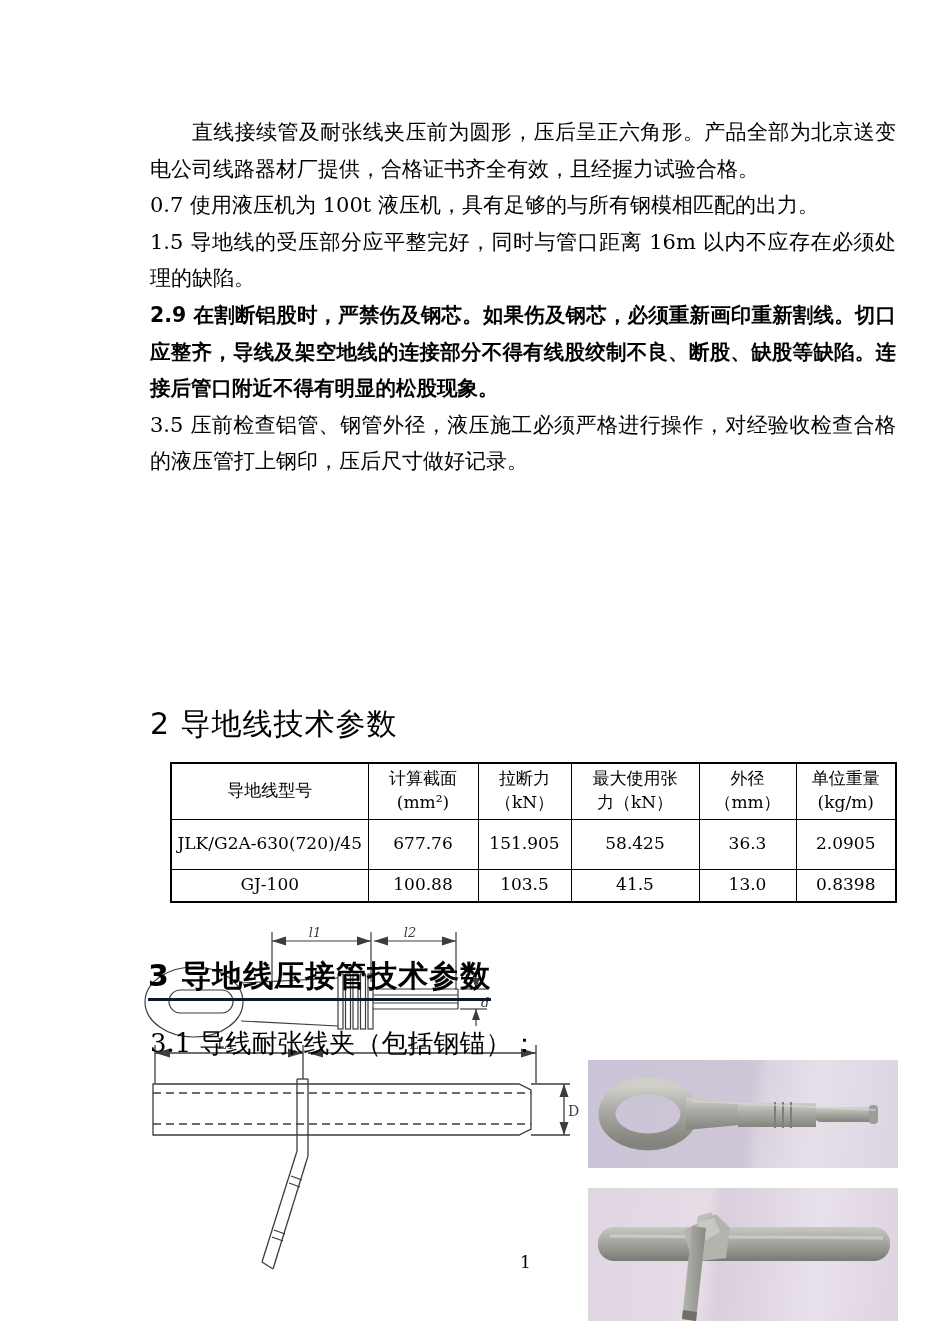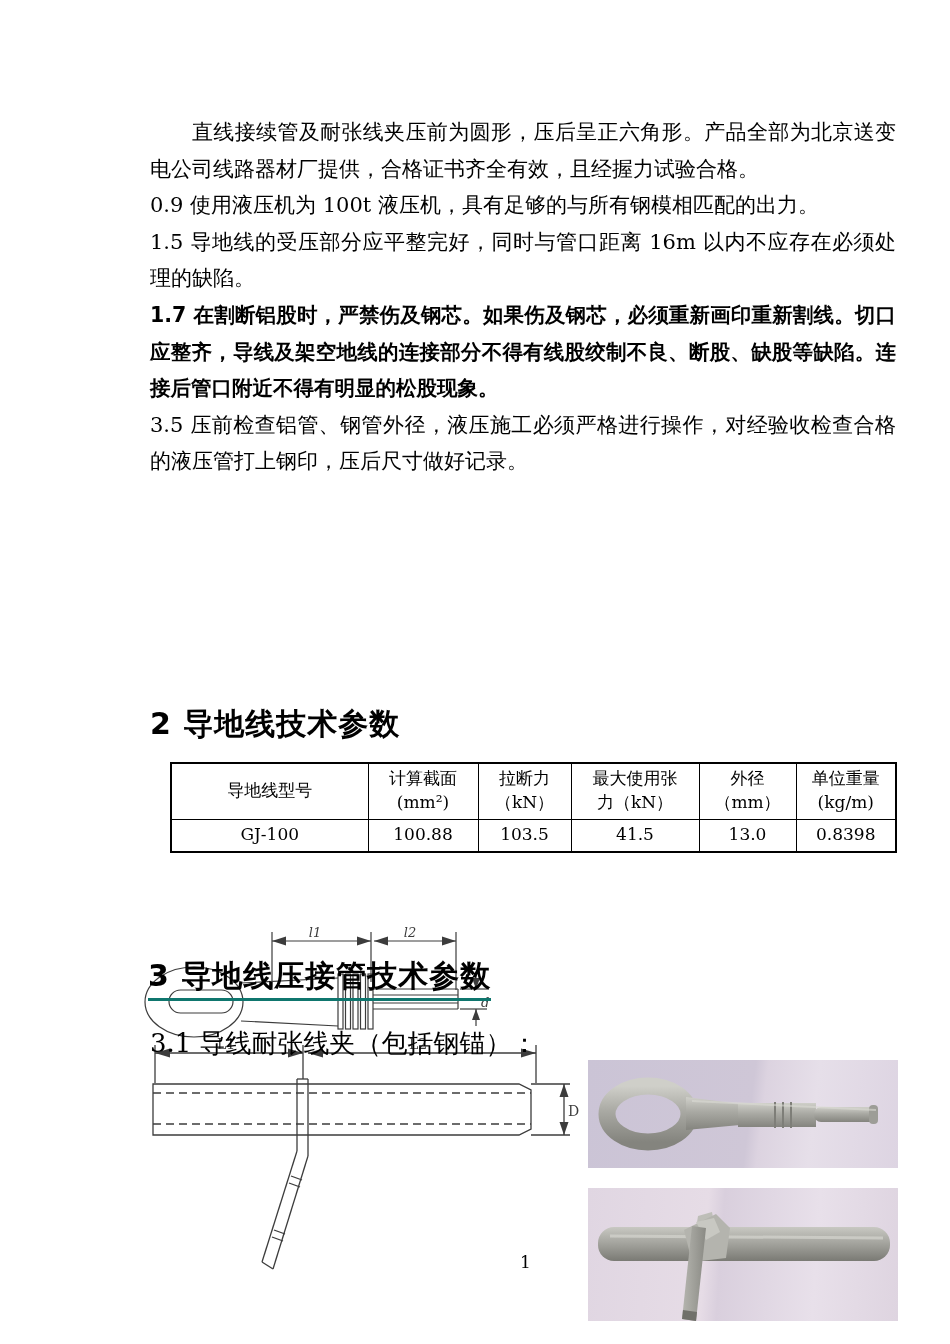--- a/index.html
+++ b/index.html
@@ -4,23 +4,23 @@
 <style>
   html,body{margin:0;padding:0;background:#fff;}
   .page{position:relative;width:948px;height:1344px;background:#ffffff;overflow:hidden;color:#000;
         font-family:"DejaVu Serif","Liberation Serif",serif;margin-left:40px;}
   .flow{position:absolute;left:110px;top:114px;width:746px;font-size:21px;line-height:36.6px;
         text-align:justify;}
   .flow p{margin:0;}
   .indent{text-indent:2em;}
   .bold-item{font-family:"DejaVu Sans","Liberation Sans",sans-serif;font-weight:bold;font-size:20.5px;}
   .h2{position:absolute;left:110px;top:704px;font-family:"DejaVu Sans","Liberation Sans",sans-serif;
-      font-weight:bold;font-size:30px;letter-spacing:1px;z-index:3;text-align:center;}
+      font-weight:normal;font-size:30px;letter-spacing:1px;z-index:3;text-align:center;}
   .h3{position:absolute;left:108px;top:956px;font-family:"DejaVu Sans","Liberation Sans",sans-serif;
-      font-weight:bold;font-size:30px;letter-spacing:1px;z-index:3;border-bottom:3px solid #0f766e;
+      font-weight:bold;font-size:30px;letter-spacing:1px;z-index:3;border-bottom:3px solid #0f172a;
       padding-bottom:1px;background:transparent;}
   .s31{position:absolute;left:110px;top:1026px;font-size:26px;z-index:3;}
   .ptable{position:absolute;left:130px;top:762px;border-collapse:collapse;z-index:1;
           font-size:17px;table-layout:fixed;}
   .ptable td,.ptable th{border:1.6px solid #000;text-align:center;vertical-align:middle;
           font-weight:normal;padding:1px 3px;white-space:pre-line;line-height:1.4;
           overflow:hidden;word-break:break-all;}
   .ptable{border:2.5px solid #000;}
   .draw{position:absolute;left:100px;top:925px;z-index:2;}
   .dimtxt{font-family:"DejaVu Serif","Liberation Serif",serif;font-style:italic;font-size:13px;
@@ -33,23 +33,23 @@
           background:linear-gradient(94deg,#e0d6e2 0%,#e6dce6 38%,#d9cfdd 43%,#e8e0ea 73%,#ded4e0 100%);}
   .pagenum{position:absolute;left:480px;top:1252px;font-size:17px;}
 </style>
 </head>
 <body>
 
 <div class="page">
 
   <div class="flow">
     <p class="indent">直线接续管及耐张线夹压前为圆形，压后呈正六角形。产品全部为北京送变电公司线路器材厂提供，合格证书齐全有效，且经握力试验合格。</p>
-    <p>0.9 使用液压机为 100t 液压机，具有足够的与所有钢模相匹配的出力。</p>
+    <p>0.7 使用液压机为 100t 液压机，具有足够的与所有钢模相匹配的出力。</p>
     <p>1.5 导地线的受压部分应平整完好，同时与管口距离 16m 以内不应存在必须处理的缺陷。</p>
-    <p class="bold-item">1.7 在割断铝股时，严禁伤及钢芯。如果伤及钢芯，必须重新画印重新割线。切口应整齐，导线及架空地线的连接部分不得有线股绞制不良、断股、缺股等缺陷。连接后管口附近不得有明显的松股现象。</p>
+    <p class="bold-item">2.9 在割断铝股时，严禁伤及钢芯。如果伤及钢芯，必须重新画印重新割线。切口应整齐，导线及架空地线的连接部分不得有线股绞制不良、断股、缺股等缺陷。连接后管口附近不得有明显的松股现象。</p>
     <p>3.5 压前检查铝管、钢管外径，液压施工必须严格进行操作，对经验收检查合格的液压管打上钢印，压后尺寸做好记录。</p>
   </div>
 
   <div class="h2">2 导地线技术参数</div>
 
   <table class="ptable">
     <colgroup>
       <col style="width:197px">
         <col style="width:110px">
         <col style="width:93px">
@@ -63,20 +63,28 @@
       <th>计算截面
 (mm²)</th>
       <th>拉断力
 （kN）</th>
       <th>最大使用张
 力（kN）</th>
       <th>外径
 （mm）</th>
       <th>单位重量
 (kg/m)</th>
+    </tr>
+    <tr style="height:50px">
+      <td>JLK/G2A-630(720)/45</td>
+      <td>677.76</td>
+      <td>151.905</td>
+      <td>58.425</td>
+      <td>36.3</td>
+      <td>2.0905</td>
     </tr>
     <tr style="height:33px">
       <td>GJ-100</td>
       <td>100.88</td>
       <td>103.5</td>
       <td>41.5</td>
       <td>13.0</td>
       <td>0.8398</td>
     </tr>
   </tbody>

